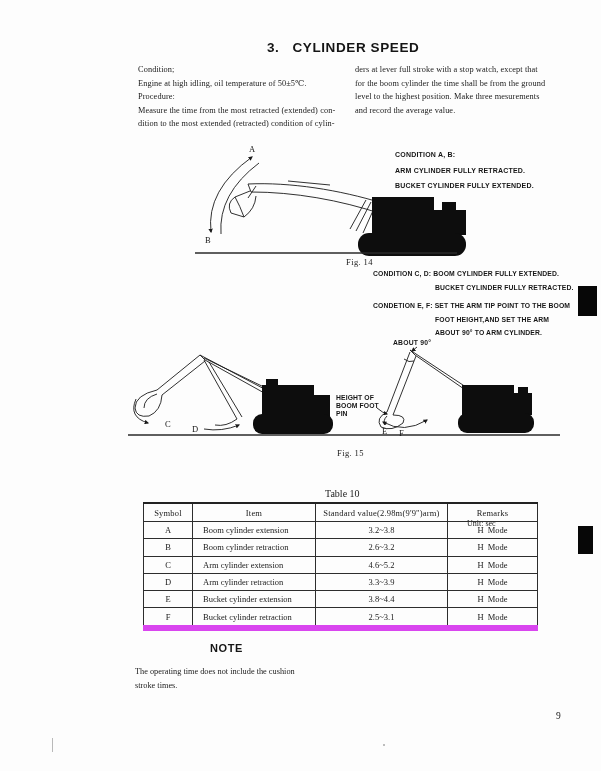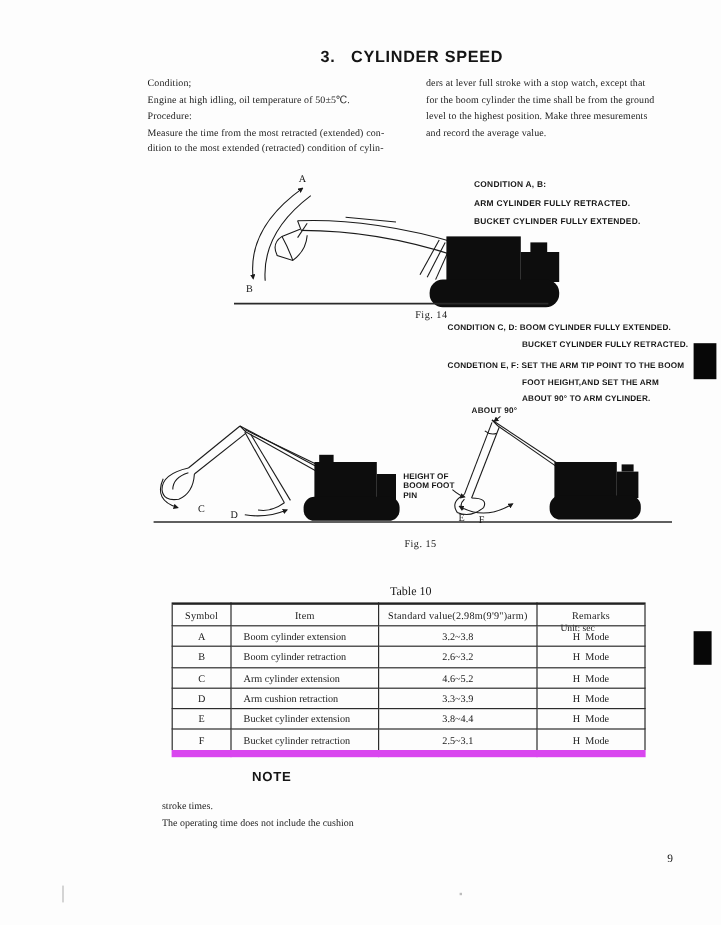--- a/index.html
+++ b/index.html
@@ -3,21 +3,21 @@
 <meta charset="utf-8">
 <style>
   html,body{margin:0;padding:0;background:#e8e8e8;}
   .page{position:relative;width:601px;height:771px;background:#fdfdfd;margin:0 auto;
         font-family:"Liberation Serif","DejaVu Serif",serif;color:#1a1a1a;overflow:hidden;}
   .abs{position:absolute;}
   .title{left:267px;top:40px;display:flex;gap:13px;
          font-family:"Liberation Sans","DejaVu Sans",sans-serif;
          font-size:13.5px;font-weight:600;letter-spacing:.6px;color:#151515;}
   .body-col{font-size:8.3px;line-height:13.5px;letter-spacing:.1px;}
-  .col-left{left:123px;top:63px;width:218px;}
+  .col-left{left:138px;top:63px;width:218px;}
   .col-right{left:355px;top:63px;width:214px;}
   .slabel{font-family:"Liberation Sans","DejaVu Sans",sans-serif;font-weight:bold;
           color:#161616;white-space:nowrap;}
   .cond-ab{left:395px;top:147px;font-size:7px;line-height:15.5px;letter-spacing:.2px;}
   .cond-cdef{left:373px;top:267px;font-size:6.8px;line-height:13.5px;letter-spacing:.15px;}
   .cond-cdef .indent{margin-left:62px;}
   .cond-cdef .gap{margin-top:5px;}
   .about90{left:393px;top:339px;font-size:6.8px;letter-spacing:.2px;}
   .height-label{left:336px;top:394px;font-size:6.8px;line-height:8px;letter-spacing:.1px;}
   .fig-caption{font-size:8.5px;letter-spacing:.4px;}
@@ -209,21 +209,21 @@
         <td class="rem">H  Mode</td>
       </tr>
       <tr>
         <td>C</td>
         <td class="item">Arm cylinder extension</td>
         <td>4.6~5.2</td>
         <td class="rem">H  Mode</td>
       </tr>
       <tr>
         <td>D</td>
-        <td class="item">Arm cushion retraction</td>
+        <td class="item">Arm cylinder retraction</td>
         <td>3.3~3.9</td>
         <td class="rem">H  Mode</td>
       </tr>
       <tr>
         <td>E</td>
         <td class="item">Bucket cylinder extension</td>
         <td>3.8~4.4</td>
         <td class="rem">H  Mode</td>
       </tr>
       <tr>
@@ -231,22 +231,22 @@
         <td class="item">Bucket cylinder retraction</td>
         <td>2.5~3.1</td>
         <td class="rem">H  Mode</td>
       </tr>
     </tbody>
   </table>
 
   <div class="abs slabel note-head">NOTE</div>
 
   <div class="abs note-text">
+    <div>The operating time does not include the cushion</div>
     <div>stroke times.</div>
-    <div>The operating time does not include the cushion</div>
   </div>
 
   <div class="abs page-number">9</div>
 
   <div class="abs edge-tab tab1"></div>
   <div class="abs edge-tab tab2"></div>
   <div class="abs artifact-line"></div>
   <div class="abs artifact-dot"></div>
 
 </div>

